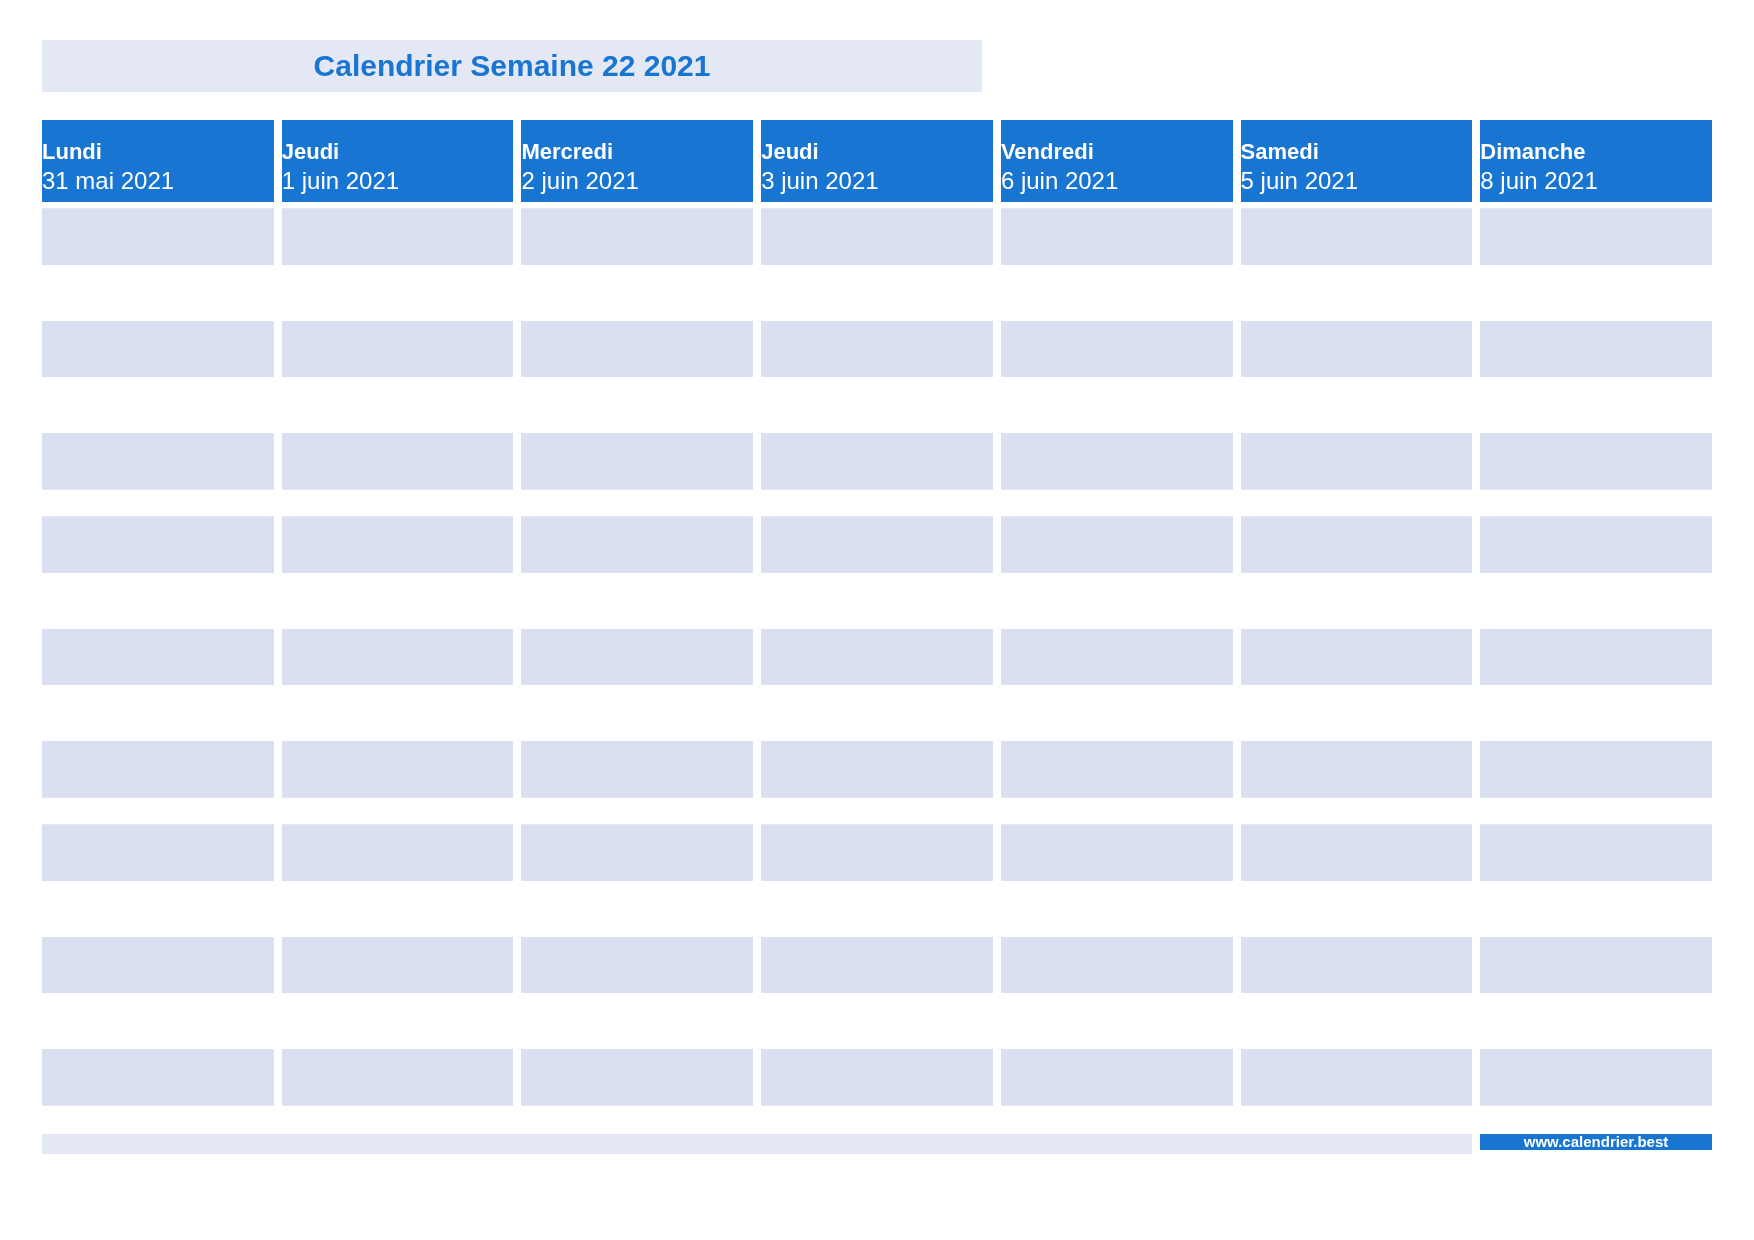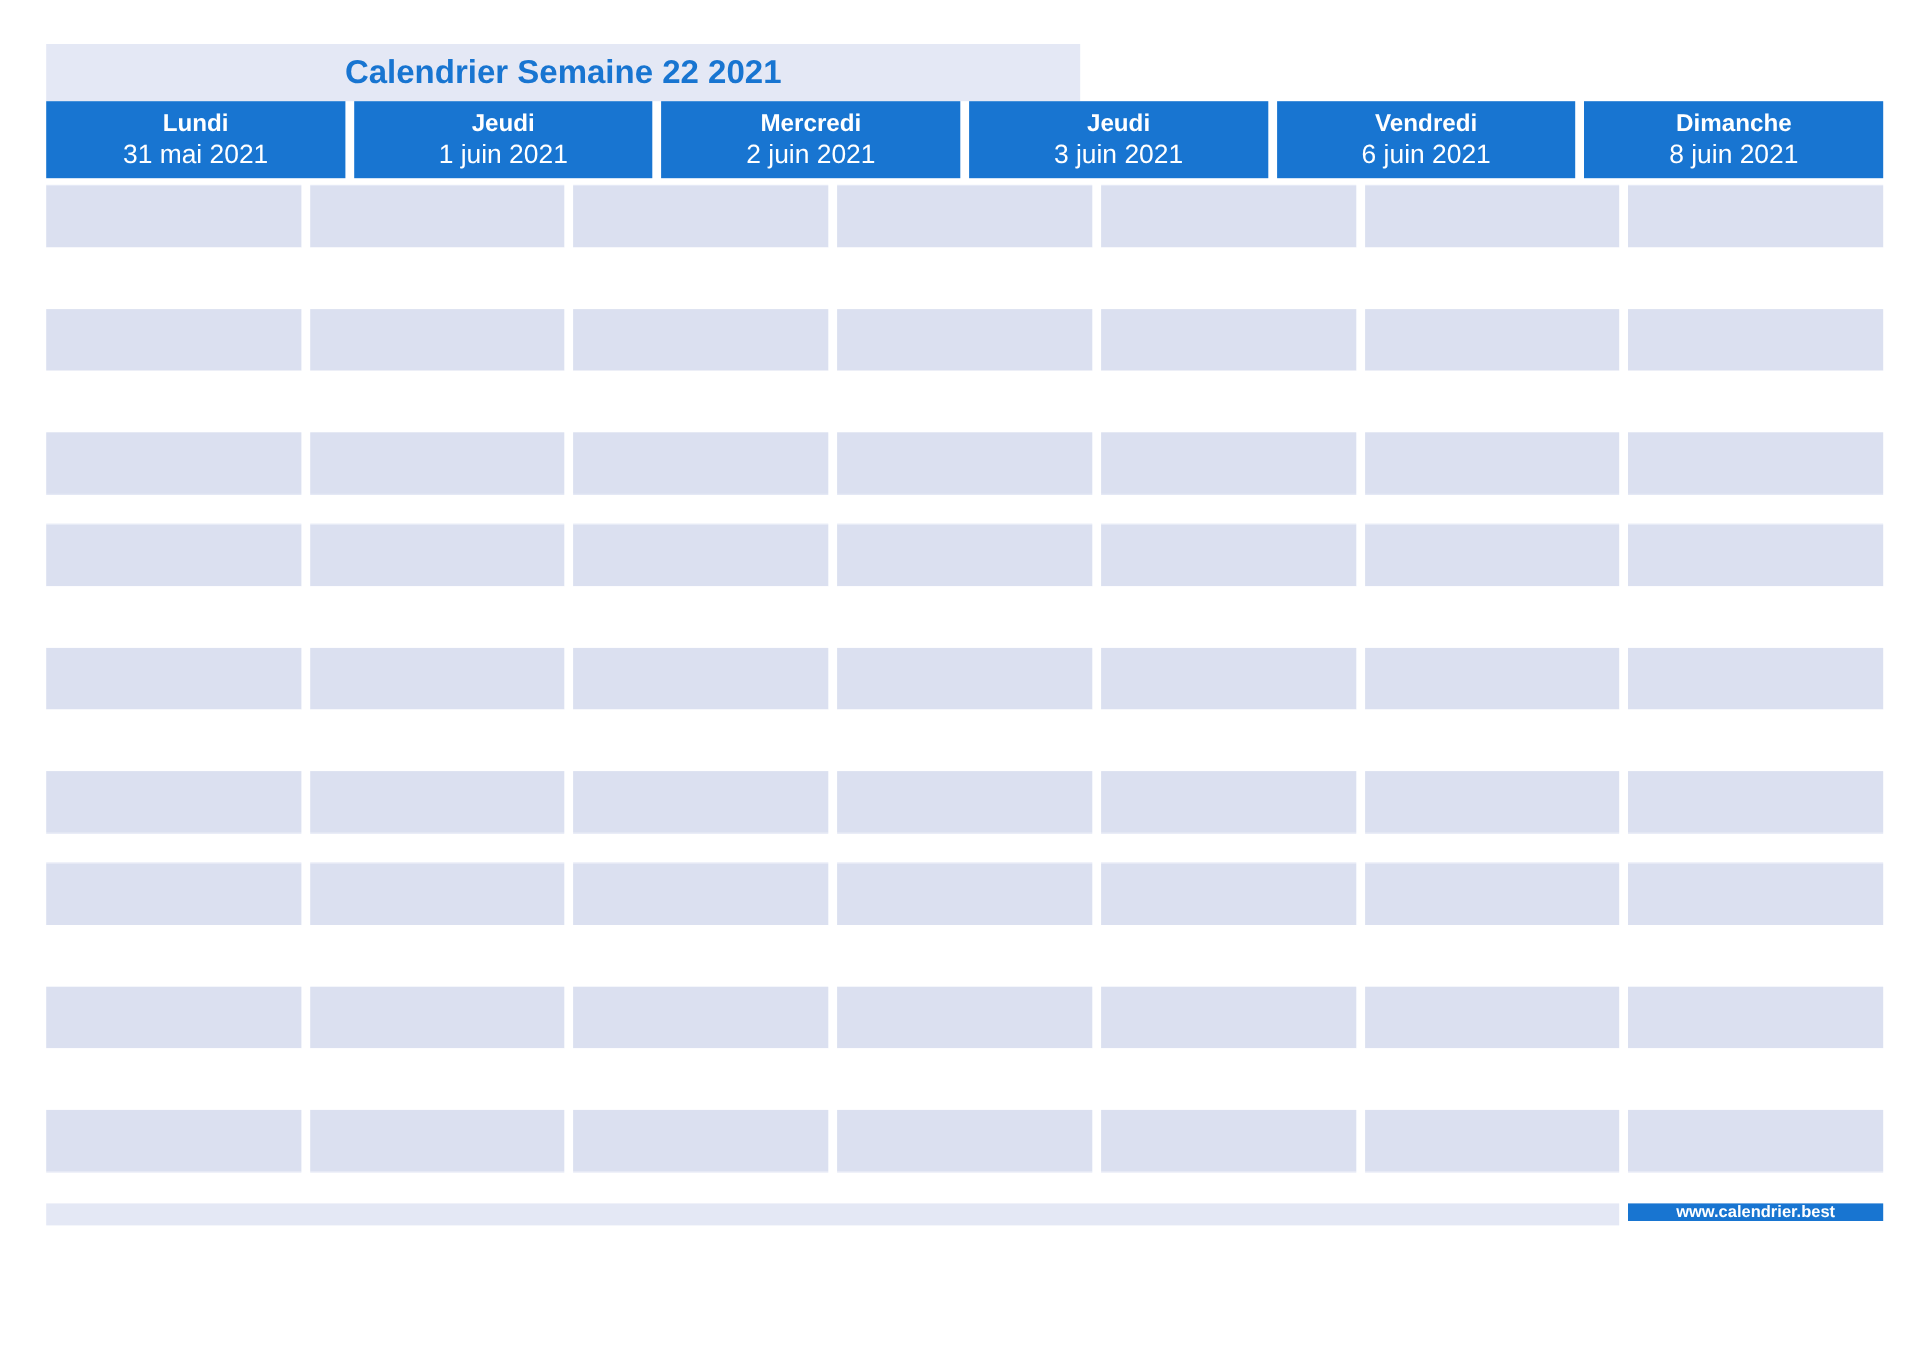--- a/index.html
+++ b/index.html
@@ -9,20 +9,21 @@
     background: #ffffff;
     font-family: Arial, Helvetica, sans-serif;
     position: relative;
   }
   .page {
     padding: 40px 42px 0 42px;
   }
   .header-row {
     display: flex;
     gap: 8px;
+    margin-bottom: 28px;
   }
   .header-left {
     background: #e4e8f5;
     color: #1875d1;
     flex: 0 0 940px;
     height: 52px;
     display: flex;
     align-items: center;
     justify-content: center;
     font-size: 30px;
@@ -41,22 +42,22 @@
   }
   .days-header {
     display: flex;
     gap: 8px;
     margin-bottom: 6px;
   }
   .day-head {
     flex: 1;
     background: #1875d1;
     color: #ffffff;
-    text-align: center;
-    padding: 6px 0 6px 0;
+    text-align: left;
+    padding: 18px 0 6px 0;
   }
   .day-name {
     font-size: 22px;
     font-weight: bold;
     line-height: 1.25;
   }
   .day-date {
     font-size: 24px;
     font-weight: normal;
     line-height: 1.25;
@@ -133,20 +134,24 @@
     </div>
     <div class="day-head">
       <div class="day-name">Jeudi</div>
       <div class="day-date">3 juin 2021</div>
     </div>
     <div class="day-head">
       <div class="day-name">Vendredi</div>
       <div class="day-date">6 juin 2021</div>
     </div>
     <div class="day-head">
+      <div class="day-name">Samedi</div>
+      <div class="day-date">5 juin 2021</div>
+    </div>
+    <div class="day-head">
       <div class="day-name">Dimanche</div>
       <div class="day-date">8 juin 2021</div>
     </div>
   </div>
 
   <div class="blocks-area" id="blocks-area">
       <div class="block-row">
         <div class="day-block">
           <div class="slot shade"></div>
           <div class="slot plain"></div>

